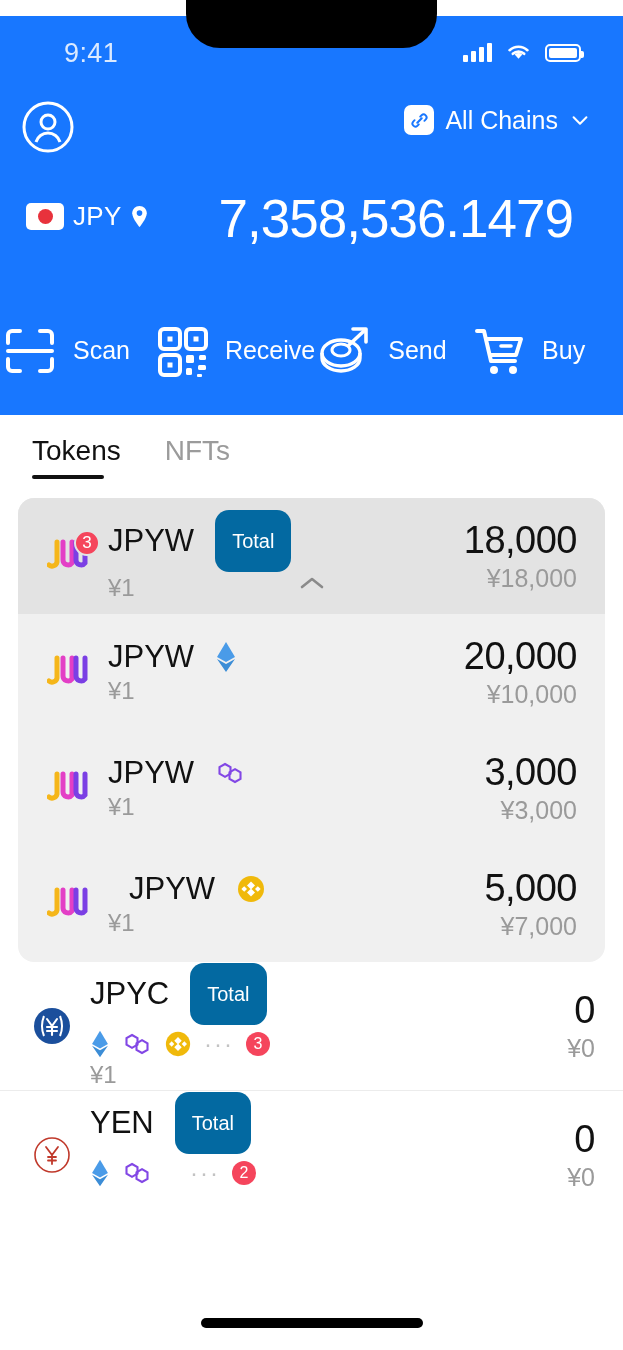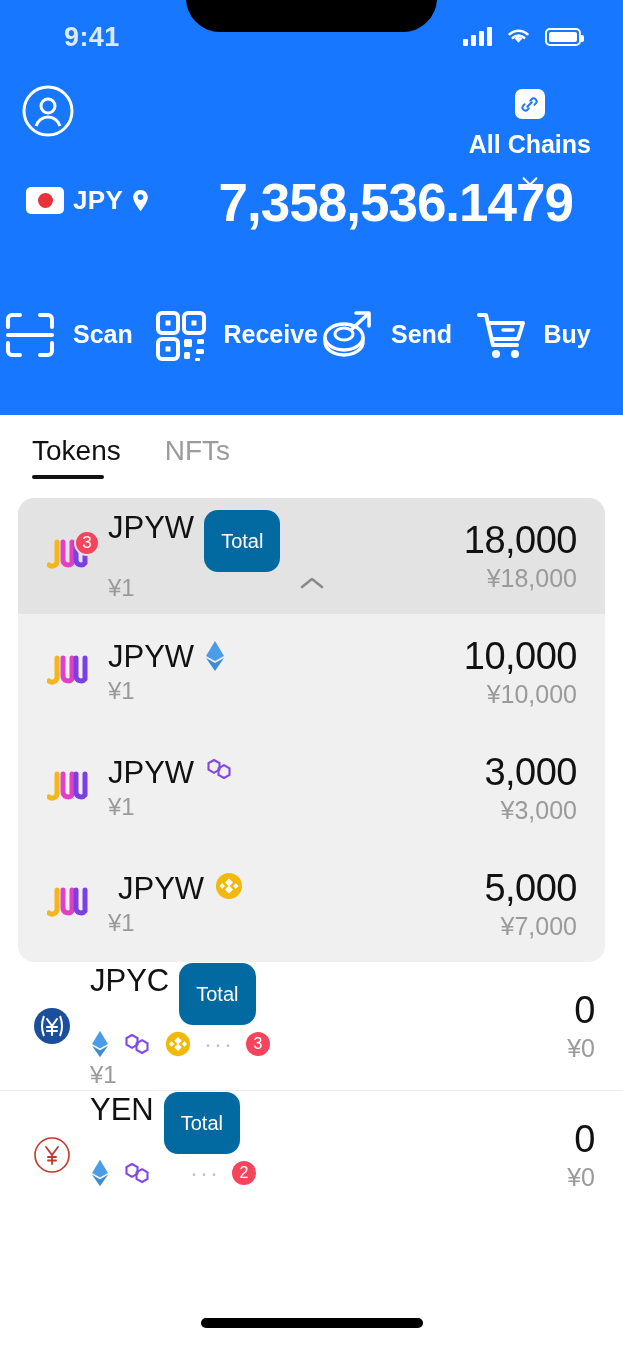--- a/index.html
+++ b/index.html
@@ -6,23 +6,22 @@
   html, body {
     width:623px; height:1350px;
     font-family:"Liberation Sans", sans-serif;
     background:#ffffff;
     overflow:hidden;
   }
   .phone { position:relative; width:623px; height:1350px; background:#fff; }
 
   
   .header {
-    position:absolute; top:0; left:0; width:623px; height:415px;
+    position:absolute; top:16px; left:0; width:623px; height:415px;
     background:#1877FF;
-    font-weight:bold;
   }
   .notch {
     position:absolute; top:-30px; left:186px; width:251px; height:62px;
     background:#000; border-radius:0 0 34px 34px;
   }
   .statusbar {
     position:absolute; top:0; left:0; width:623px; height:72px;
   }
   .clock {
     position:absolute; left:64px; top:22px;
@@ -51,21 +50,21 @@
 
   
   .hdr-row {
     position:absolute; top:85px; left:0; width:623px; height:60px;
   }
   .avatar {
     position:absolute; left:22px; top:0; width:52px; height:52px;
   }
   .chains {
     position:absolute; right:32px; top:4px;
-    display:flex; align-items:center; gap:11px;flex-direction:column;
+    display:flex; align-items:center; gap:11px;
   }
   .chain-chip {
     width:30px; height:30px; background:#fff; border-radius:7px;
     display:flex; align-items:center; justify-content:center;
   }
   .chains-label { color:#fff; font-size:25px; }
   .chev-down { width:22px; height:22px; }
 
   
   .balance-row {
@@ -127,21 +126,21 @@
     align-items:center; justify-content:center; }
   .badge-count {
     position:absolute; top:-6px; right:-2px;
     min-width:26px; height:26px; padding:0 5px; border-radius:13px;
     background:#F5455C; color:#fff; font-size:17px;
     display:flex; align-items:center; justify-content:center;
     border:2px solid #E3E3E3;
   }
 
   .mid { flex:1; margin-left:10px; display:flex; flex-direction:column; gap:2px; }
-  .mid-top { display:flex; align-items:flex-start; gap:10px; }
+  .mid-top { display:flex; align-items:center; gap:21px; }
   .sym { font-size:31px; color:#111; }
   .pill {
     background:#0369a1; color:#fff; font-size:20px;
     padding:21px 17px; border-radius:14px; line-height:1;
   }
   .price { font-size:24px; color:#9a9a9a; }
   .chainline { display:flex; align-items:center; gap:12px; margin-top:2px; }
   .ellipsis { color:#c3c3c3; font-size:24px; letter-spacing:2px; }
   .mini-badge {
     min-width:24px; height:24px; padding:0 5px; border-radius:12px;
@@ -350,21 +349,21 @@
             <div class="mid-top">
               <span class="sym">JPYW</span>
               <svg width="22" height="34" viewBox="0 0 22 34">
                 <path d="M11 2 L20 17 L11 22 L2 17 Z" fill="#4A9BE8"></path>
                 <path d="M11 24 L20 19 L11 32 L2 19 Z" fill="#3C8DD6"></path>
               </svg>
             </div>
             <span class="price">¥1</span>
           </div>
           <div class="right">
-            <span class="amt">10,000</span>
+            <span class="amt">20,000</span>
             <span class="fiat">¥10,000</span>
           </div>
         </div>
 
         <div class="row">
           <div class="logo-wrap">
             <svg width="46" height="40" viewBox="0 0 46 40">
               <path d="M10 6 V26 a5 5 0 0 1-8 3" stroke="#F5B61A" stroke-width="5" fill="none" stroke-linecap="round"></path>
               <path d="M16 6 V24 a5 5 0 0 0 9 3 V6" stroke="#E33FC6" stroke-width="5" fill="none" stroke-linecap="round"></path>
               <path d="M29 6 V24 a5 5 0 0 0 9 3 V6" stroke="#7B3FE4" stroke-width="5" fill="none" stroke-linecap="round"></path>

